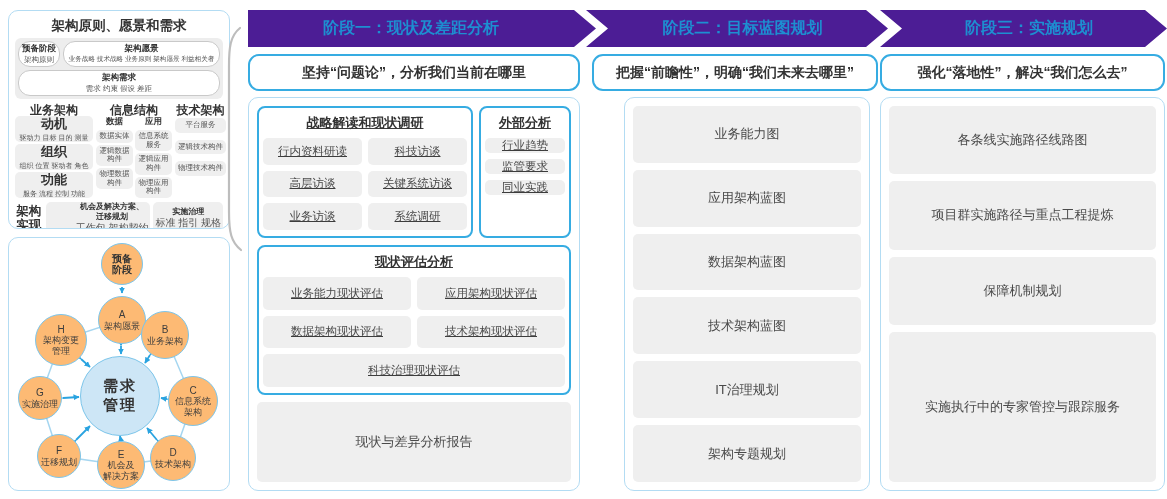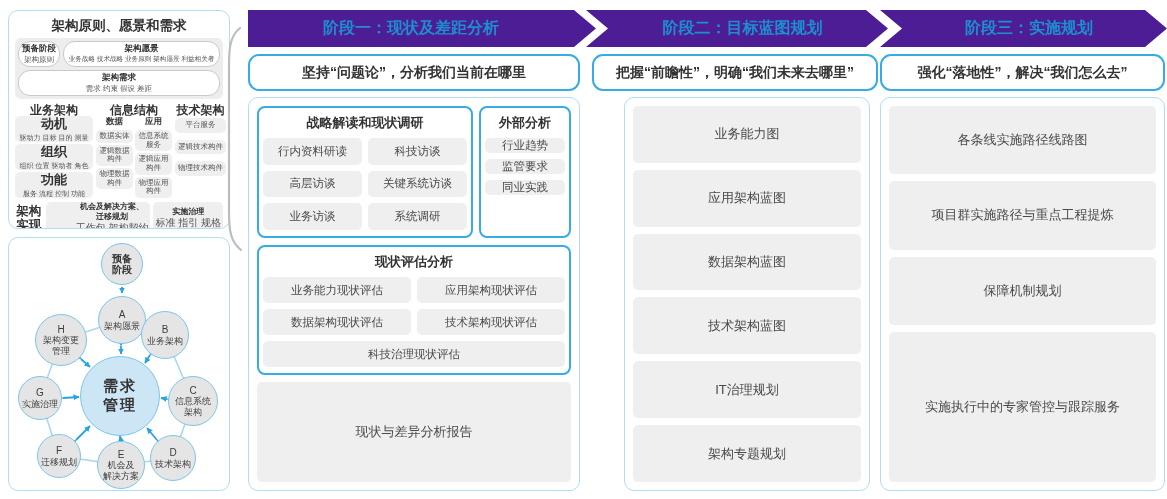--- a/index.html
+++ b/index.html
@@ -31,21 +31,21 @@
   .tcol .icell{padding:3px 1px;}
   .realz{display:flex;gap:3px;margin-top:4px;height:33px;}
   .realz-label{width:30px;font-size:12.5px;font-weight:bold;color:#333;display:flex;flex-direction:column;align-items:center;justify-content:center;line-height:1.1;}
   .realz .gbox{flex:1;padding:1px 2px;}
   .r-t{font-size:8px;font-weight:bold;color:#333;line-height:1.2;max-width:70px;text-align:center;}
   .r-s{font-size:10px;color:#555;white-space:nowrap;}
 
   
   #lb{left:8px;top:237px;width:222px;height:254px;}
   #lb svg{position:absolute;left:0;top:0;}
-  .circle{position:absolute;border-radius:50%;background:#e5e5e5;border:1.5px solid #7cc5ea;
+  .circle{position:absolute;border-radius:50%;background:#fdba74;border:1.5px solid #7cc5ea;
           display:flex;flex-direction:column;align-items:center;justify-content:center;
           text-align:center;font-size:9px;line-height:1.15;color:#3d3d3d;box-sizing:border-box;}
   .circle .cl{font-size:10px;}
   .circle.prep{font-size:10px;font-weight:bold;color:#333;}
   .circle.center{background:#cde6f6;font-size:15px;font-weight:bold;color:#333;letter-spacing:2px;line-height:1.25;}
 
   
   #bracket{position:absolute;left:226px;top:26px;}
 
   
@@ -63,30 +63,30 @@
   #s1{left:248px;width:332px;}
   #s2{left:592px;width:286px;}
   #s3{left:880px;width:285px;}
 
   
   .colpanel{position:absolute;top:97px;height:394px;border:1.5px solid #b3dcf3;border-radius:10px;background:#fff;
             box-sizing:border-box;padding:8px;display:flex;flex-direction:column;gap:7px;}
   #c1{left:248px;width:332px;}
   #c2{left:624px;width:246px;}
   #c3{left:880px;width:285px;}
-  .hl-box{border:2px solid #36ace2;border-radius:8px;background:#fff;padding:6px 4px;display:flex;flex-direction:column;box-sizing:border-box;}
+  .hl-box{border:2px solid #36ace2;border-radius:8px;background:#fff;padding:6px 4px;display:flex;flex-direction:column;box-sizing:border-box;text-decoration:underline;}
   .hl-title{font-weight:bold;font-size:13px;color:#333;text-align:center;margin-bottom:6px;}
   .row1{display:flex;gap:6px;height:132px;}
   .stratbox{flex:1;}
   .extbox{width:92px;}
   .grid2{display:grid;grid-template-columns:1fr 1fr;gap:6px;flex:1;}
   .vlist{display:flex;flex-direction:column;gap:6px;flex:1;}
   .item{font-size:11.5px;border-radius:5px;}
   .span2{grid-column:1 / -1;}
-  .assess{height:130px;}
+  .assess{height:150px;}
   .report{flex:1;font-size:13px;color:#4a4a4a;}
   .bigitem{flex:1;font-size:13px;color:#4a4a4a;}
   .tall{flex:2.2;}
 </style>
 </head>
 <body>
 
 <div class="canvas">
 
   <div class="panel" id="lt">

